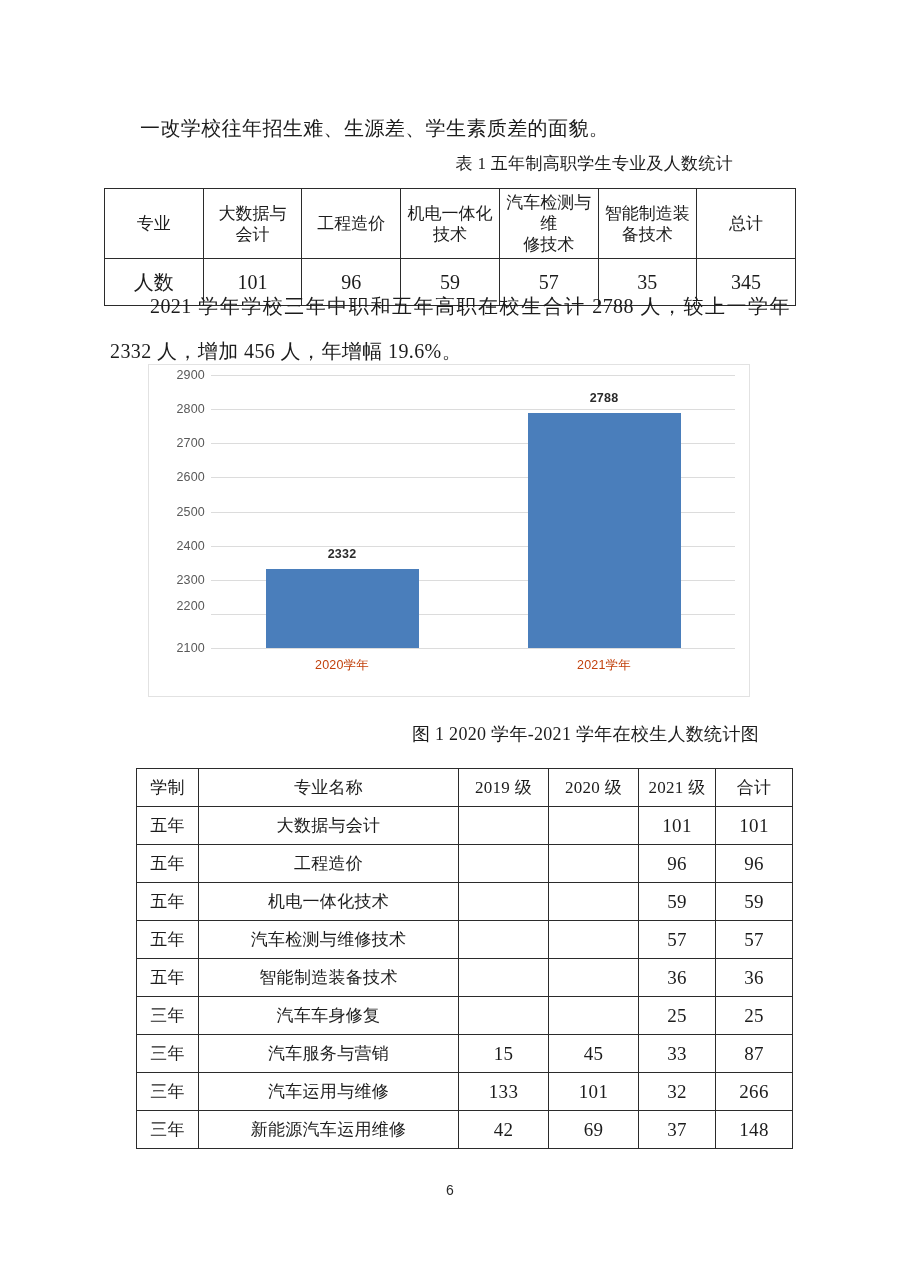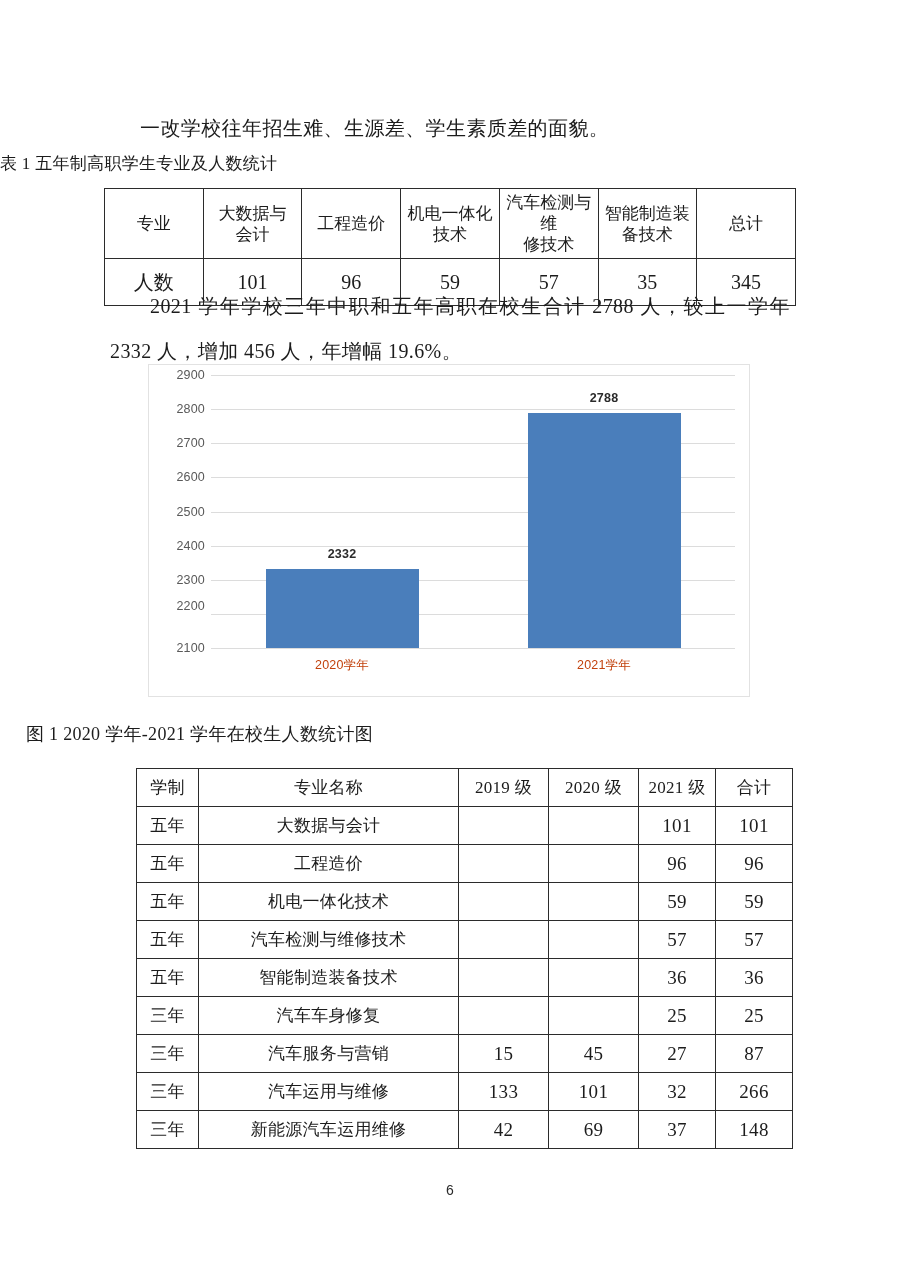--- a/index.html
+++ b/index.html
@@ -45,21 +45,21 @@
     text-indent: 40px;
     text-align: justify;
     line-height: 45px;
   }
 
   
   .caption {
     position: absolute;
     width: 733px;
     left: 0;
-    text-align: left;
+    text-align: right;
     font-size: 17px;
     color: #1c1c1c;
     letter-spacing: 0.3px;
   }
   #caption-table1 { top: 152px; }
   #caption-figure1 { top: 722px; font-size: 18px; padding-left: 26px; }
   #caption-table2 { top: 766px; font-size: 18px; }
 
   
   #table-one {
@@ -330,21 +330,21 @@
           <td class="num"></td>
           <td class="num"></td>
           <td class="num">25</td>
           <td class="num">25</td>
         </tr>
         <tr>
           <td>三年</td>
           <td>汽车服务与营销</td>
           <td class="num">15</td>
           <td class="num">45</td>
-          <td class="num">27</td>
+          <td class="num">33</td>
           <td class="num">87</td>
         </tr>
         <tr>
           <td>三年</td>
           <td>汽车运用与维修</td>
           <td class="num">133</td>
           <td class="num">101</td>
           <td class="num">32</td>
           <td class="num">266</td>
         </tr>

